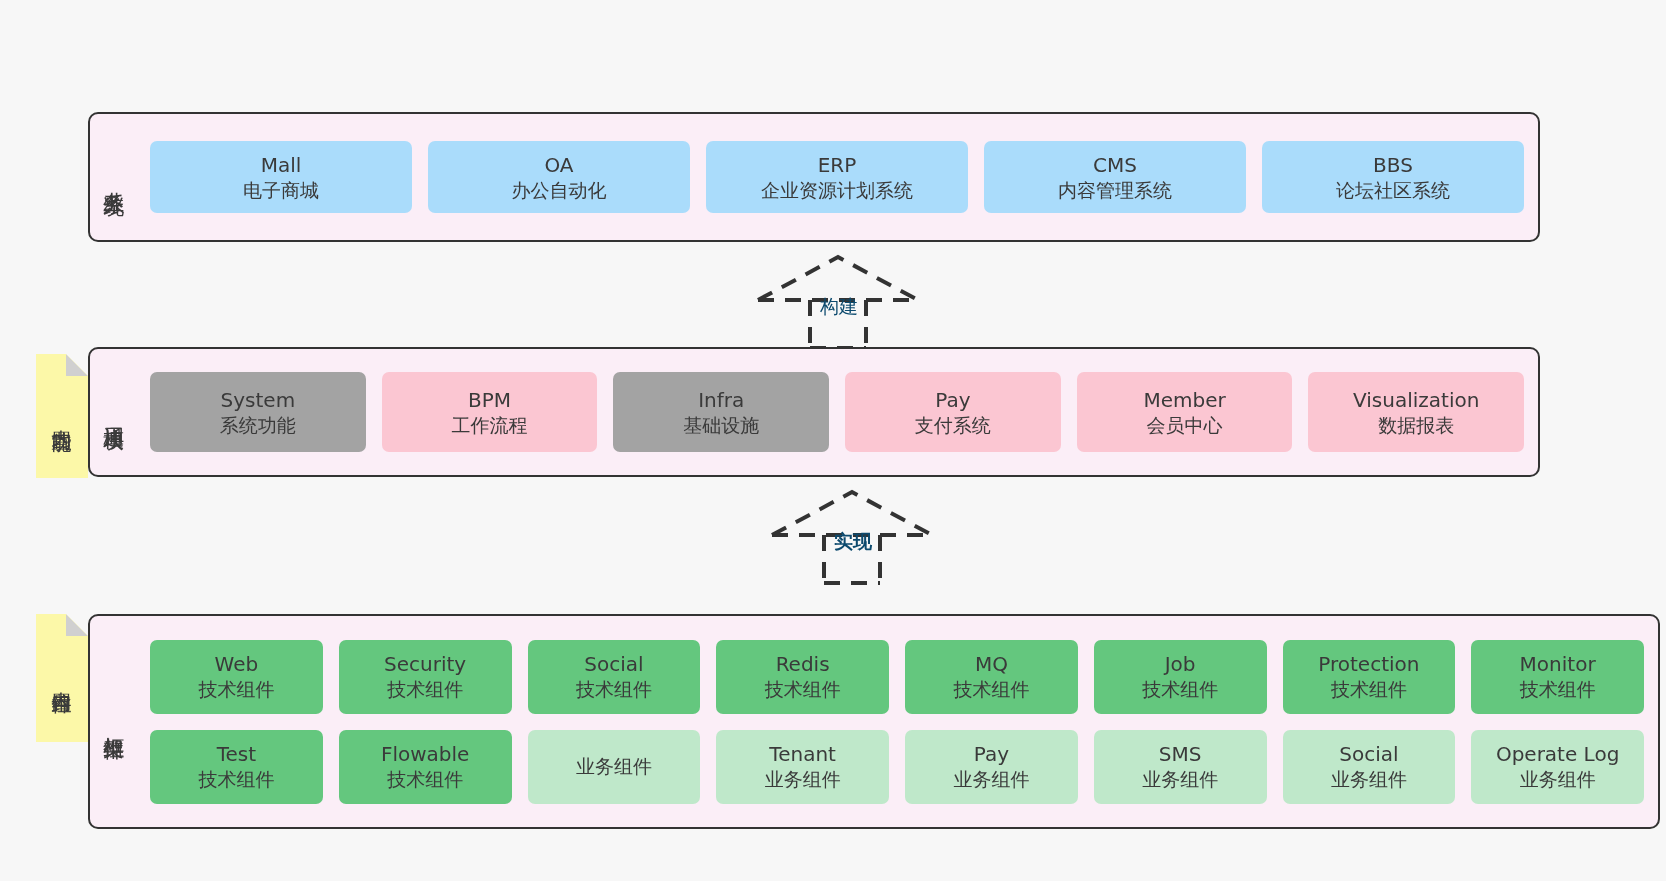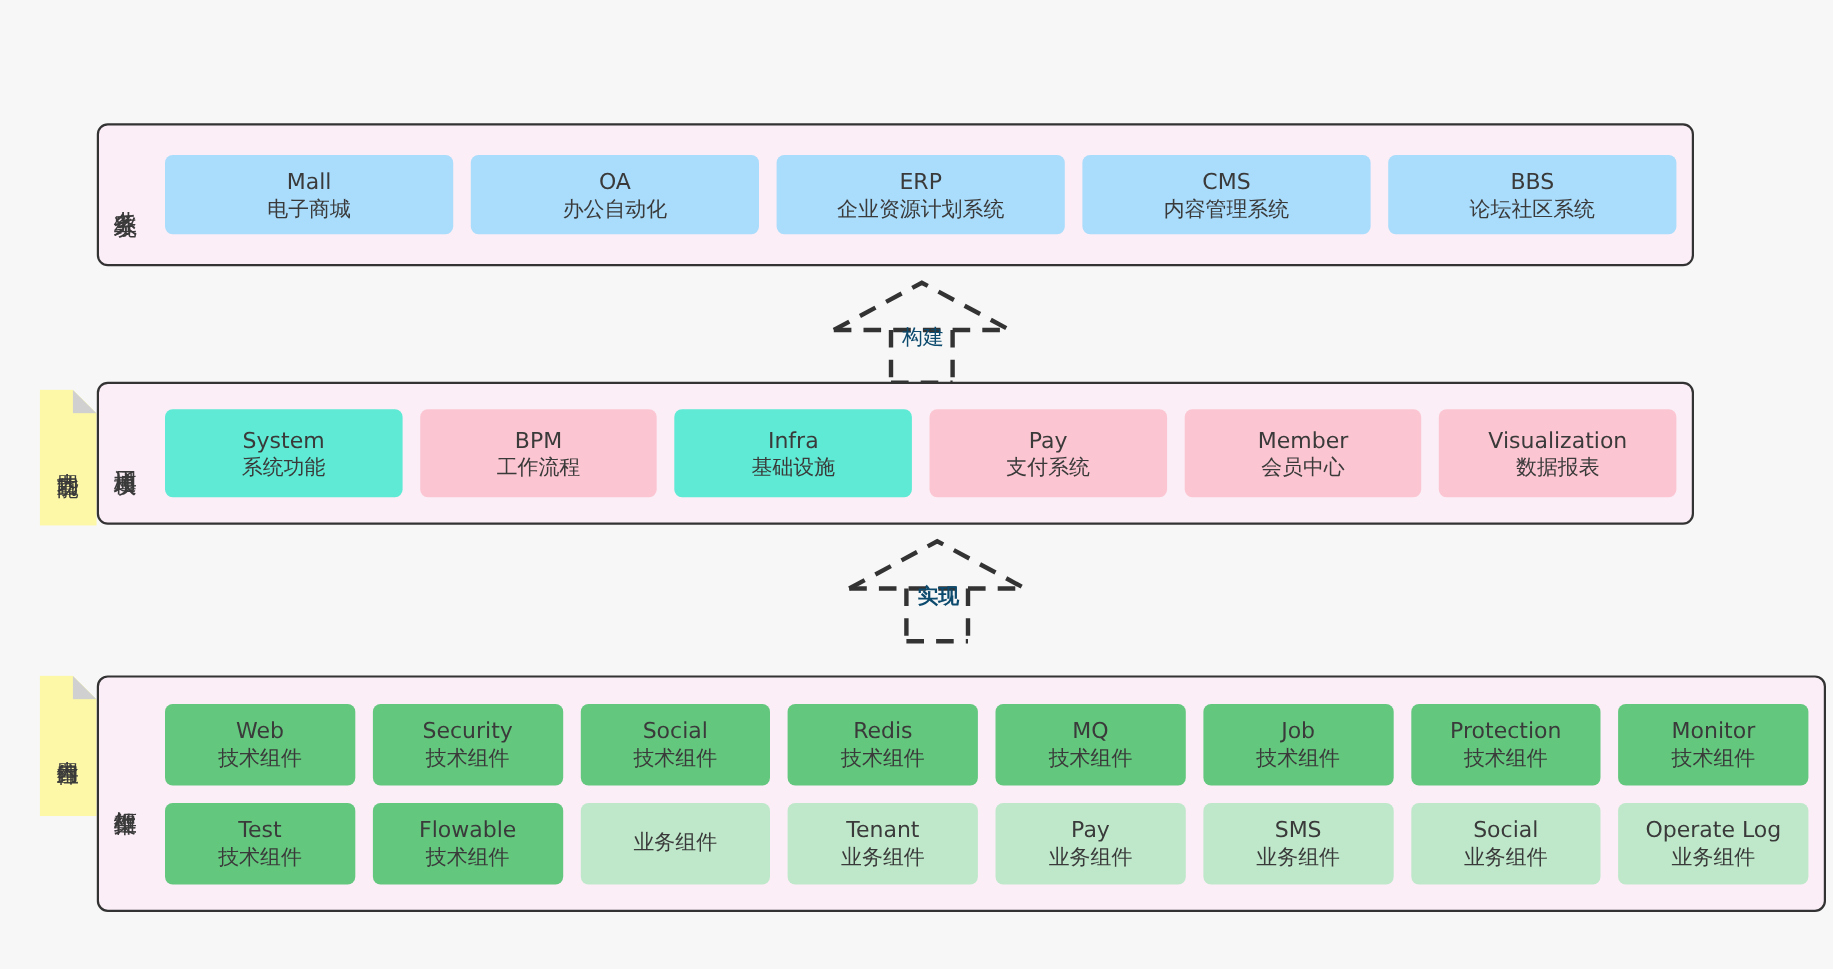--- a/index.html
+++ b/index.html
@@ -69,21 +69,21 @@
     justify-content: center;
     text-align: center;
     color: #3a3a3a;
     line-height: 1.3;
     padding: 4px 6px;
   }
   .node .en { font-size: 20px; }
   .node .cn { font-size: 19px; }
 
   .n-blue    { background: #aadcfb; }
-  .n-red     { background: #5eead4; }
+  .n-red     { background: #a3a3a3; }
   .n-pink    { background: #fbc6d2; }
   .n-green   { background: #64c77e; }
   .n-green-l { background: #bfe8ca; }
 
   
   #layer-business { left: 88px;  top: 112px; width: 1452px; height: 130px; }
   #layer-common   { left: 88px;  top: 347px; width: 1452px; height: 130px; }
   #layer-frame    { left: 88px;  top: 578px; width: 1572px; height: 215px; margin-top: 36px; }
 
   #layer-business .node { height: 72px; }

